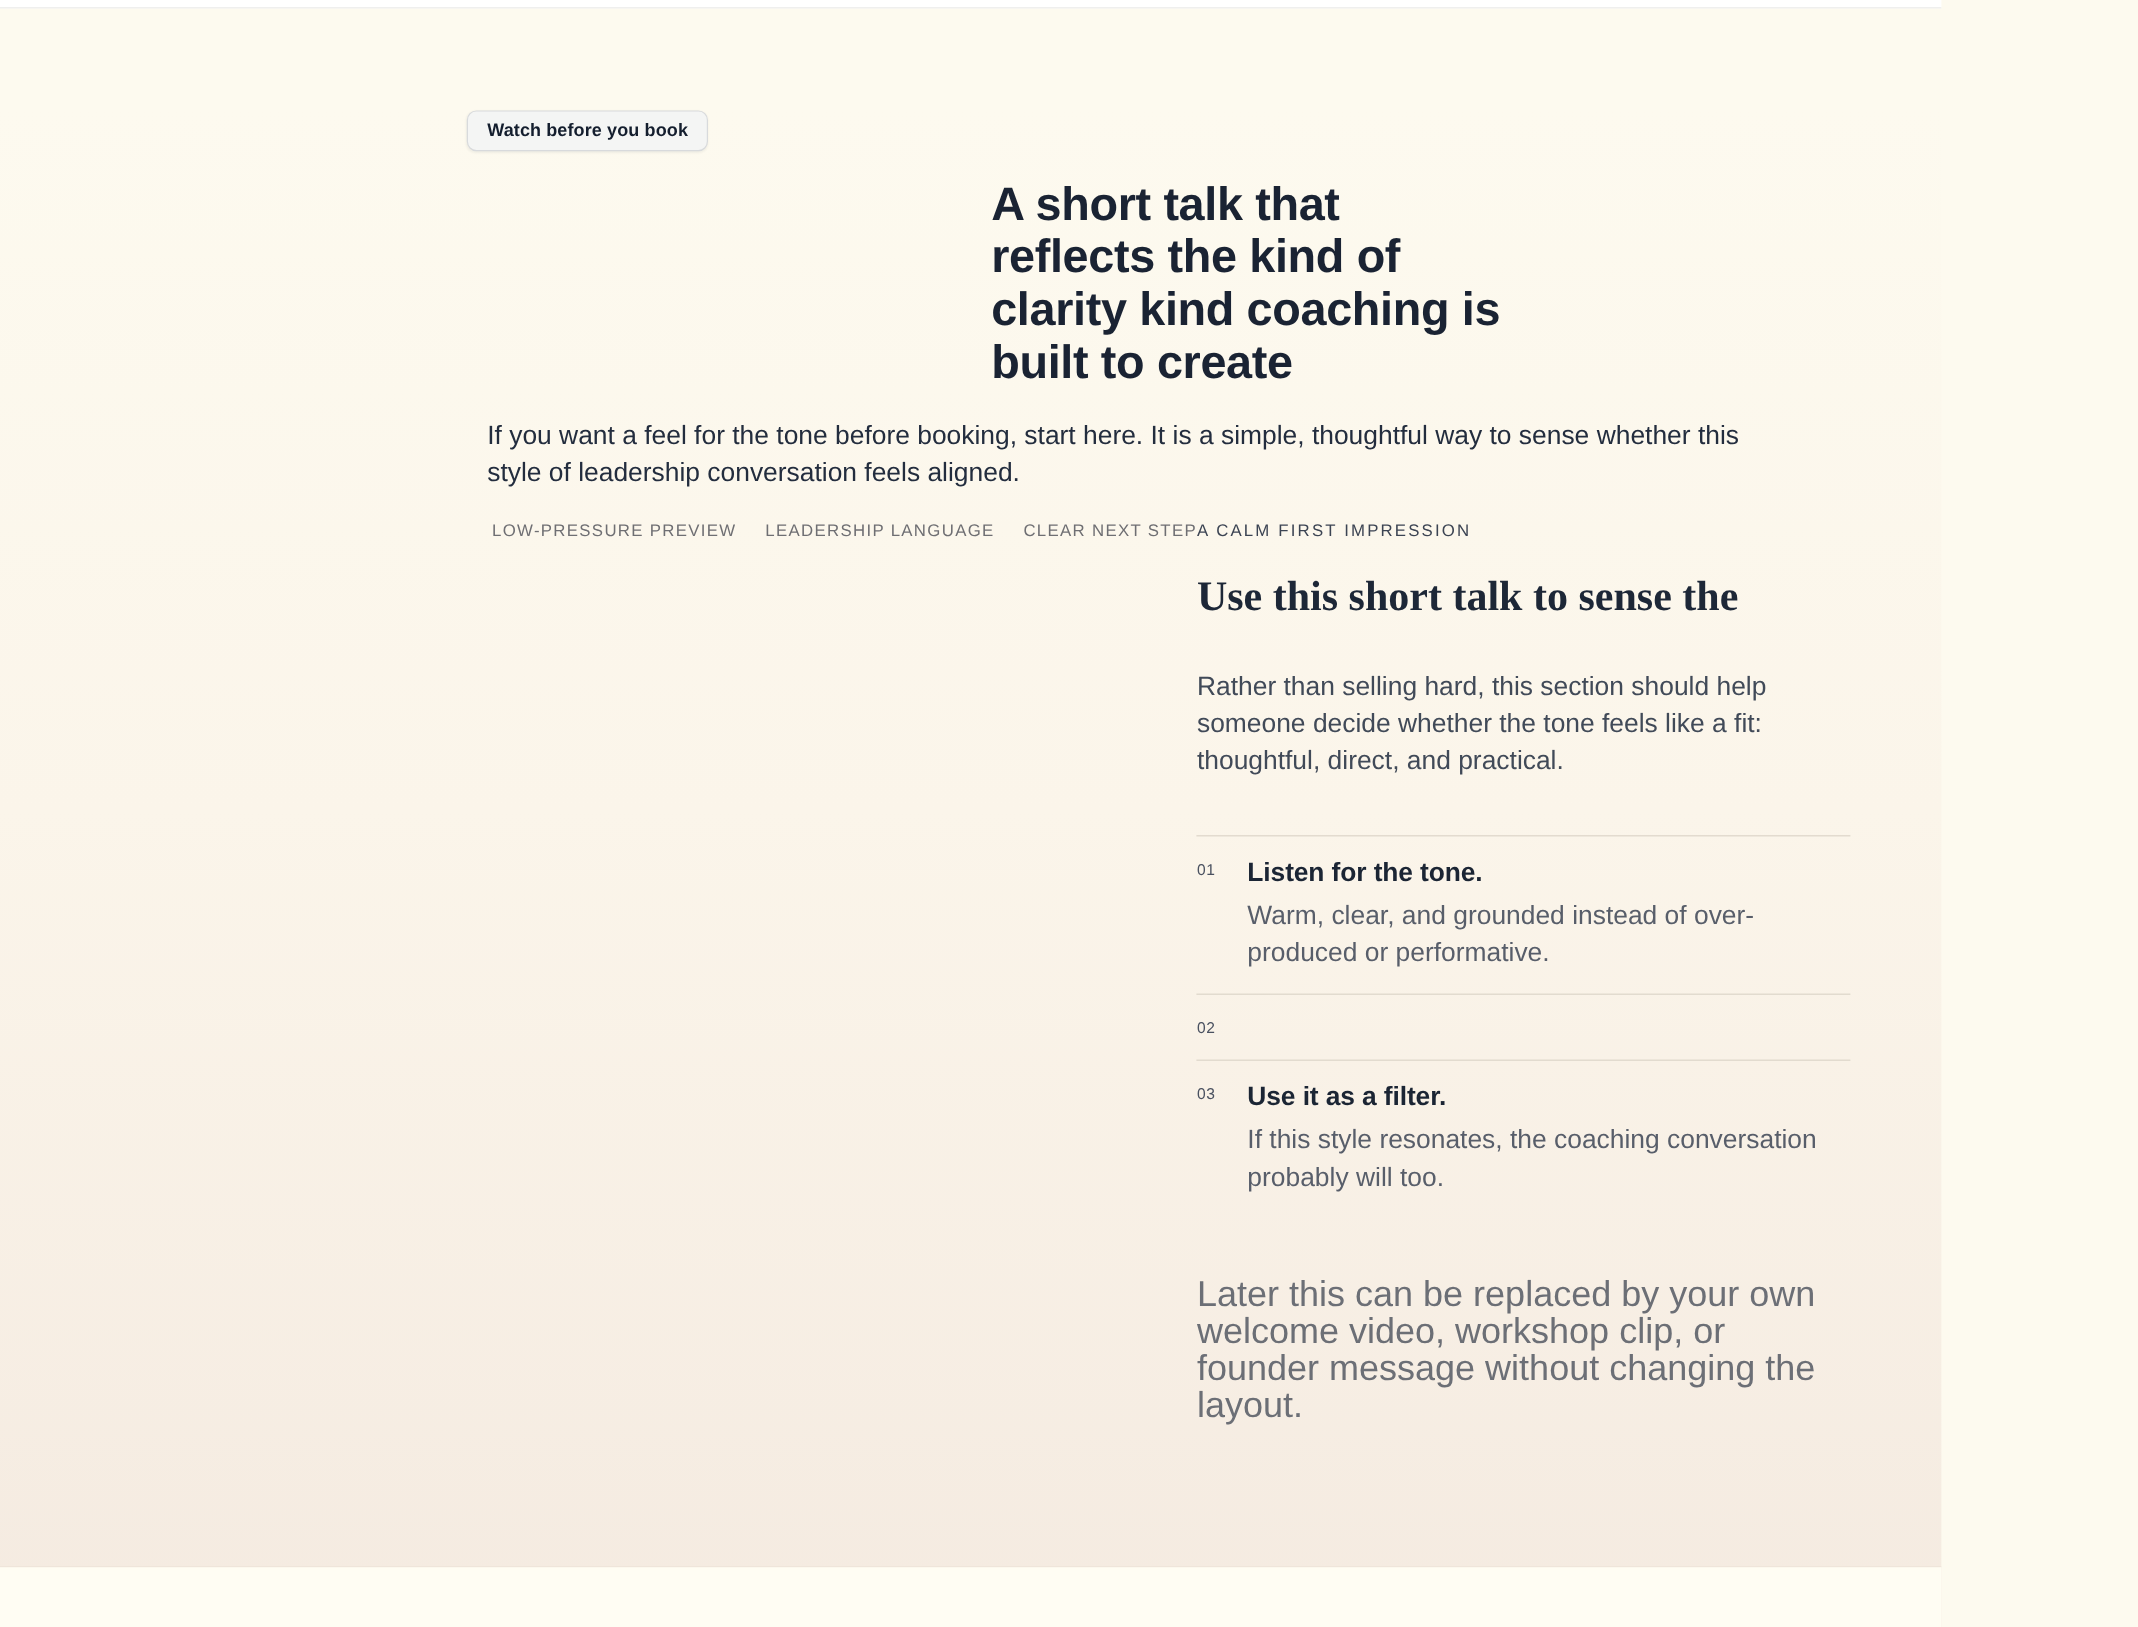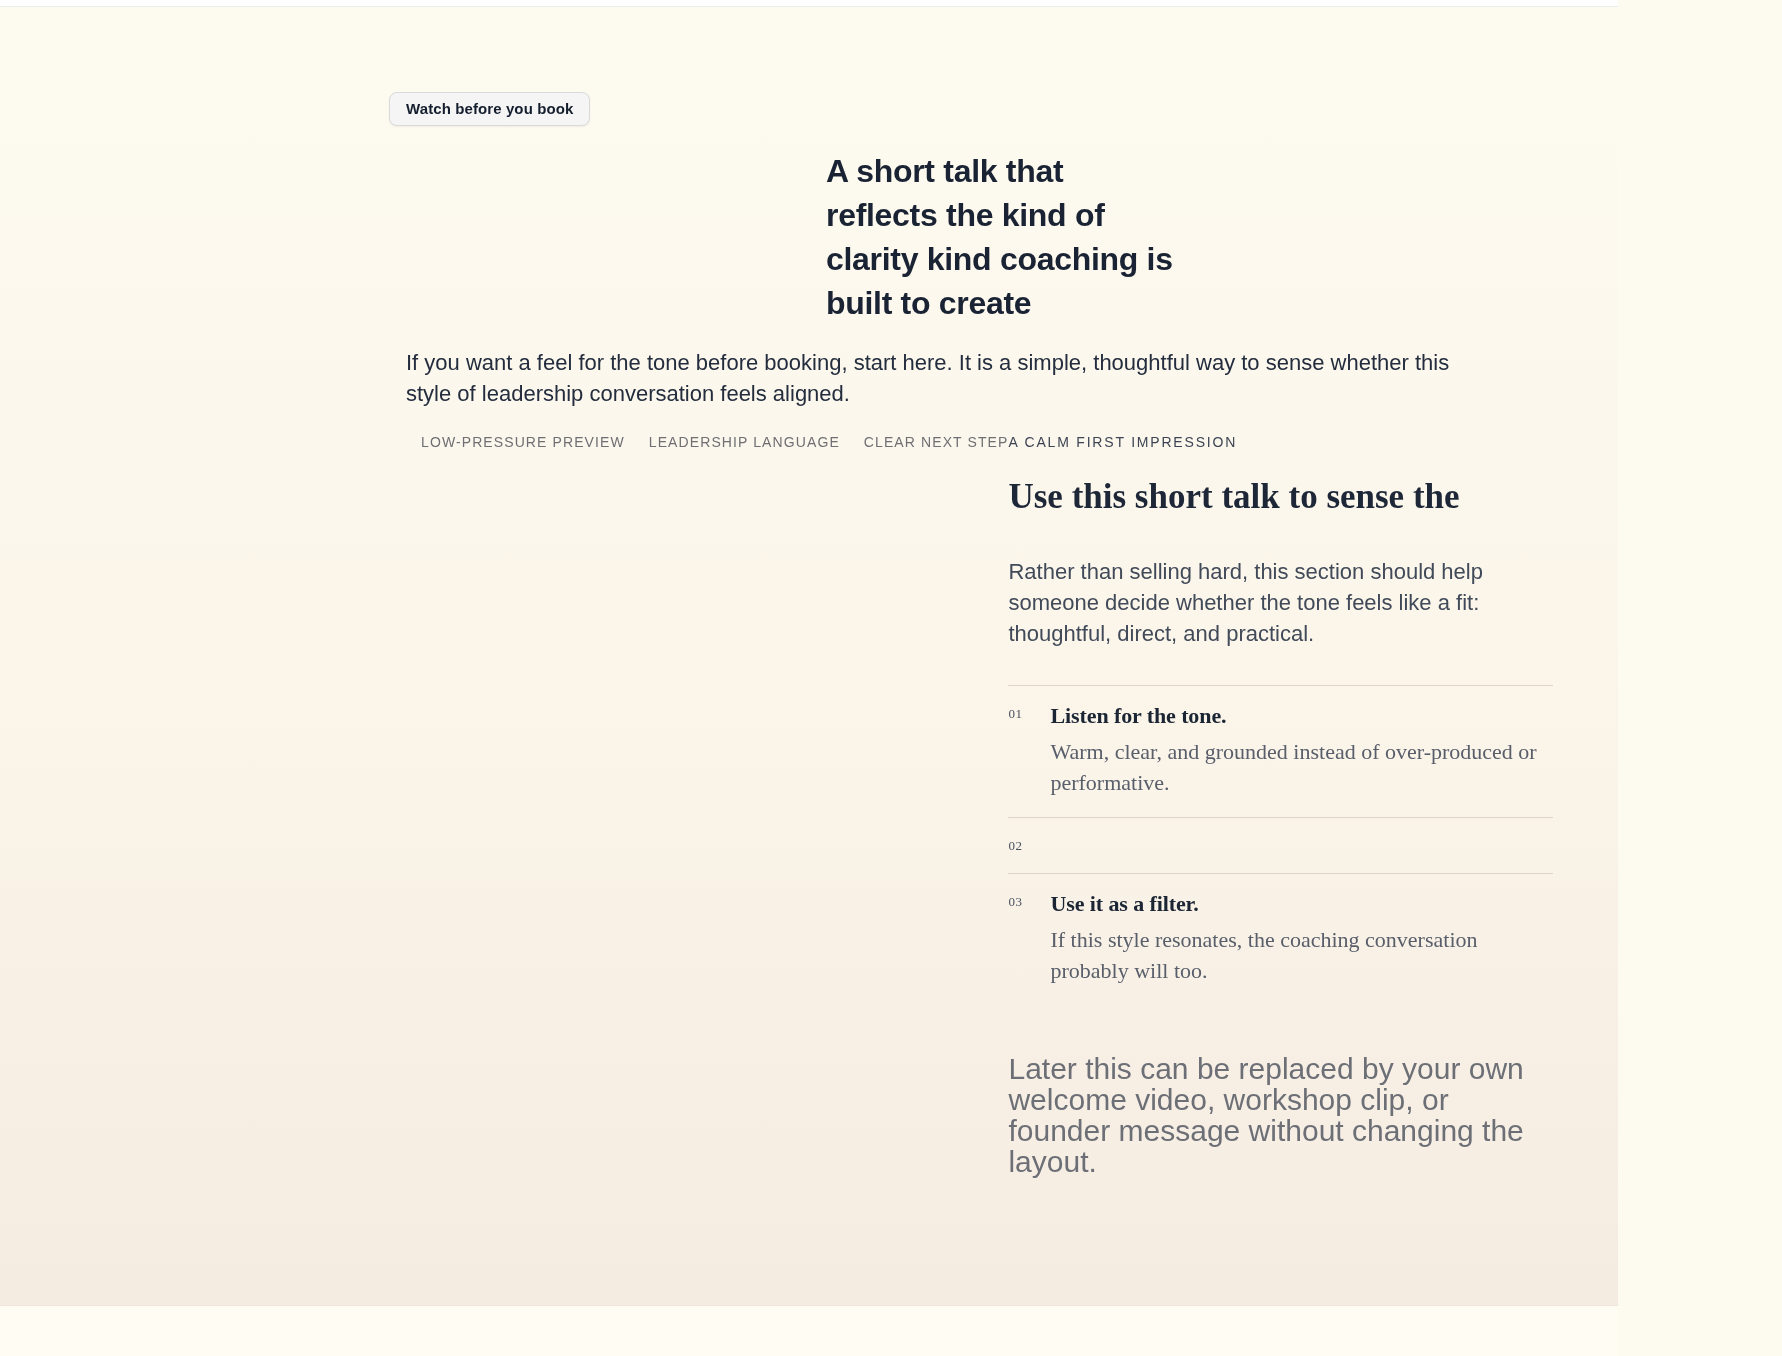--- a/index.html
+++ b/index.html
@@ -34,42 +34,42 @@
     border-radius: 8px;
     box-shadow: 0 1px 2px rgba(20,30,46,0.06);
     font-size: 15px;
     font-weight: 700;
     color: #141e2e;
     letter-spacing: 0.1px;
   }
   .hero-heading {
     margin-top: 23px;
     margin-left: 437px;
-    font-size: 32px;
+    font-size: 39px;
     line-height: 44px;
     font-weight: 600;
     letter-spacing: -0.3px;
     color: #1a2333;
   }
   .hero-heading .line { white-space: nowrap; }
   .intro {
     margin-top: 22px;
     margin-left: 17px;
     max-width: 1150px;
     font-size: 22px;
     line-height: 31px;
     color: #232d3e;
   }
   .columns {
     margin-top: 25px;
     display: flex;
   }
   .col-left {
     flex: 1 1 auto;
-    margin-left: 32px;
+    margin-left: 21px;
   }
   .tags {
     display: flex;
     gap: 24px;
   }
   .tag {
     font-size: 14px;
     font-weight: 500;
     letter-spacing: 1.1px;
     color: #6f6f73;
@@ -93,21 +93,21 @@
     font-weight: 700;
     color: #1d2737;
   }
   .panel-heading .line { white-space: nowrap; }
   .panel-desc {
     margin-top: 37px;
     font-size: 22px;
     line-height: 31px;
     color: #414a58;
   }
-  .steps { margin-top: 36px; font-family: Liberation Serif, serif; }
+  .steps { margin-top: 47px; }
   .step {
     display: flex;
     border-top: 1px solid #ddd5c9;
     padding: 17px 0 19px;
   }
   .step-number {
     flex: 0 0 27px;
     margin-right: 15px;
     padding-top: 3px;
     font-size: 13px;

